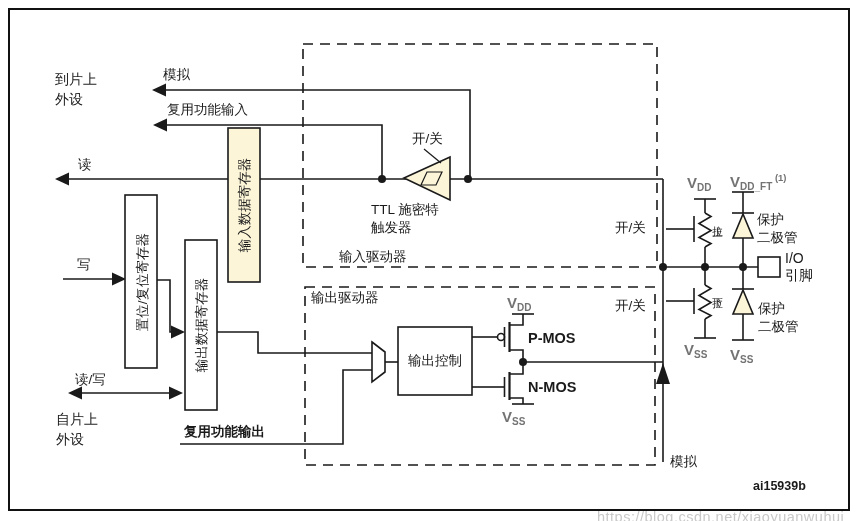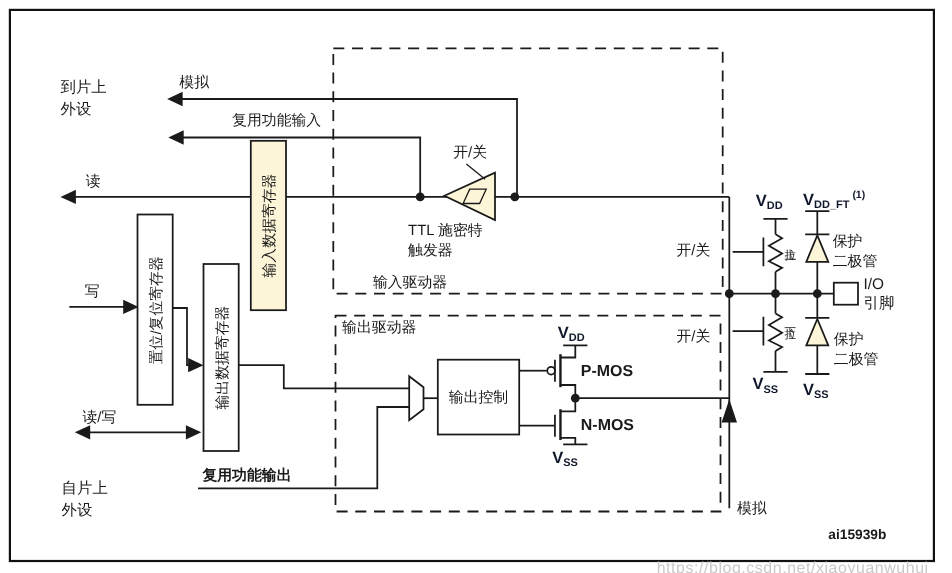--- a/index.html
+++ b/index.html
@@ -4,21 +4,21 @@
 <style>
   html,body{margin:0;padding:0;background:#ffffff;}
   .stage{position:relative;width:865px;height:521px;background:#ffffff;overflow:hidden;
          font-family:"Liberation Sans","DejaVu Sans",sans-serif;color:#1a1a1a;}
   .frame{position:absolute;left:8px;top:8px;width:838px;height:499px;border:2px solid #111;background:#fff;}
   svg.wires{position:absolute;left:0;top:0;}
   .lbl{position:absolute;font-size:13.5px;line-height:1.3;white-space:pre;color:#1a1a1a;}
   .b{font-weight:bold;}
   .rot{transform:rotate(-90deg);text-align:center;height:16px;}
   .vert{writing-mode:vertical-lr;text-orientation:upright;font-size:10.5px;line-height:1.05;}
-  .vlabel{position:absolute;font-weight:bold;font-size:15px;white-space:nowrap;color:#0f172a;}
+  .vlabel{position:absolute;font-weight:bold;font-size:15px;white-space:nowrap;color:#737373;}
   .vlabel sub{font-size:10px;font-weight:bold;vertical-align:-3px;letter-spacing:0;}
   .vlabel sup{font-size:9.5px;font-weight:bold;vertical-align:6px;}
   .ctrlbox{position:absolute;left:398px;top:327px;width:74px;height:68px;display:flex;
            align-items:center;justify-content:center;font-size:13.5px;font-family:Liberation Serif, serif;}
   .watermark{position:absolute;left:597px;top:509px;font-size:14.5px;color:#c9c9c9;letter-spacing:.5px;}
   .figid{position:absolute;left:753px;top:479px;font-size:12.5px;font-weight:bold;}
 </style>
 </head>
 <body>
 
@@ -163,25 +163,25 @@
       <circle cx="663" cy="267" r="4"></circle>
       <circle cx="705" cy="267" r="4"></circle>
       <circle cx="743" cy="267" r="4"></circle>
       <circle cx="523" cy="362" r="4"></circle>
     </g>
   </svg>
 
   <div class="lbl" style="left:55px;top:70px;font-size:14px;line-height:1.4;">到片上
 外设</div>
   <div class="lbl" style="left:163px;top:66px;">模拟</div>
-  <div class="lbl" style="left:167px;top:101px;margin-left:44px;">复用功能输入</div>
+  <div class="lbl" style="left:167px;top:101px;">复用功能输入</div>
   <div class="lbl" style="left:78px;top:156px;">读</div>
   <div class="lbl" style="left:77px;top:256px;">写</div>
   <div class="lbl" style="left:75px;top:371px;">读/写</div>
-  <div class="lbl" style="left:56px;top:410px;font-size:14px;line-height:1.4;margin-top:24px;">自片上
+  <div class="lbl" style="left:56px;top:410px;font-size:14px;line-height:1.4;">自片上
 外设</div>
   <div class="lbl" style="left:184px;top:423px;font-weight:bold;">复用功能输出</div>
 
   <div class="lbl rot" style="left:54.5px;top:273.5px;width:173px;">置位/复位寄存器</div>
   <div class="lbl rot" style="left:116px;top:317px;width:170px;">输出数据寄存器</div>
   <div class="lbl rot" style="left:167px;top:197px;width:154px;">输入数据寄存器</div>
 
   <div class="lbl" style="left:412px;top:130px;">开/关</div>
   <div class="lbl" style="left:371px;top:201px;">TTL 施密特</div>
   <div class="lbl" style="left:371px;top:219px;">触发器</div>

